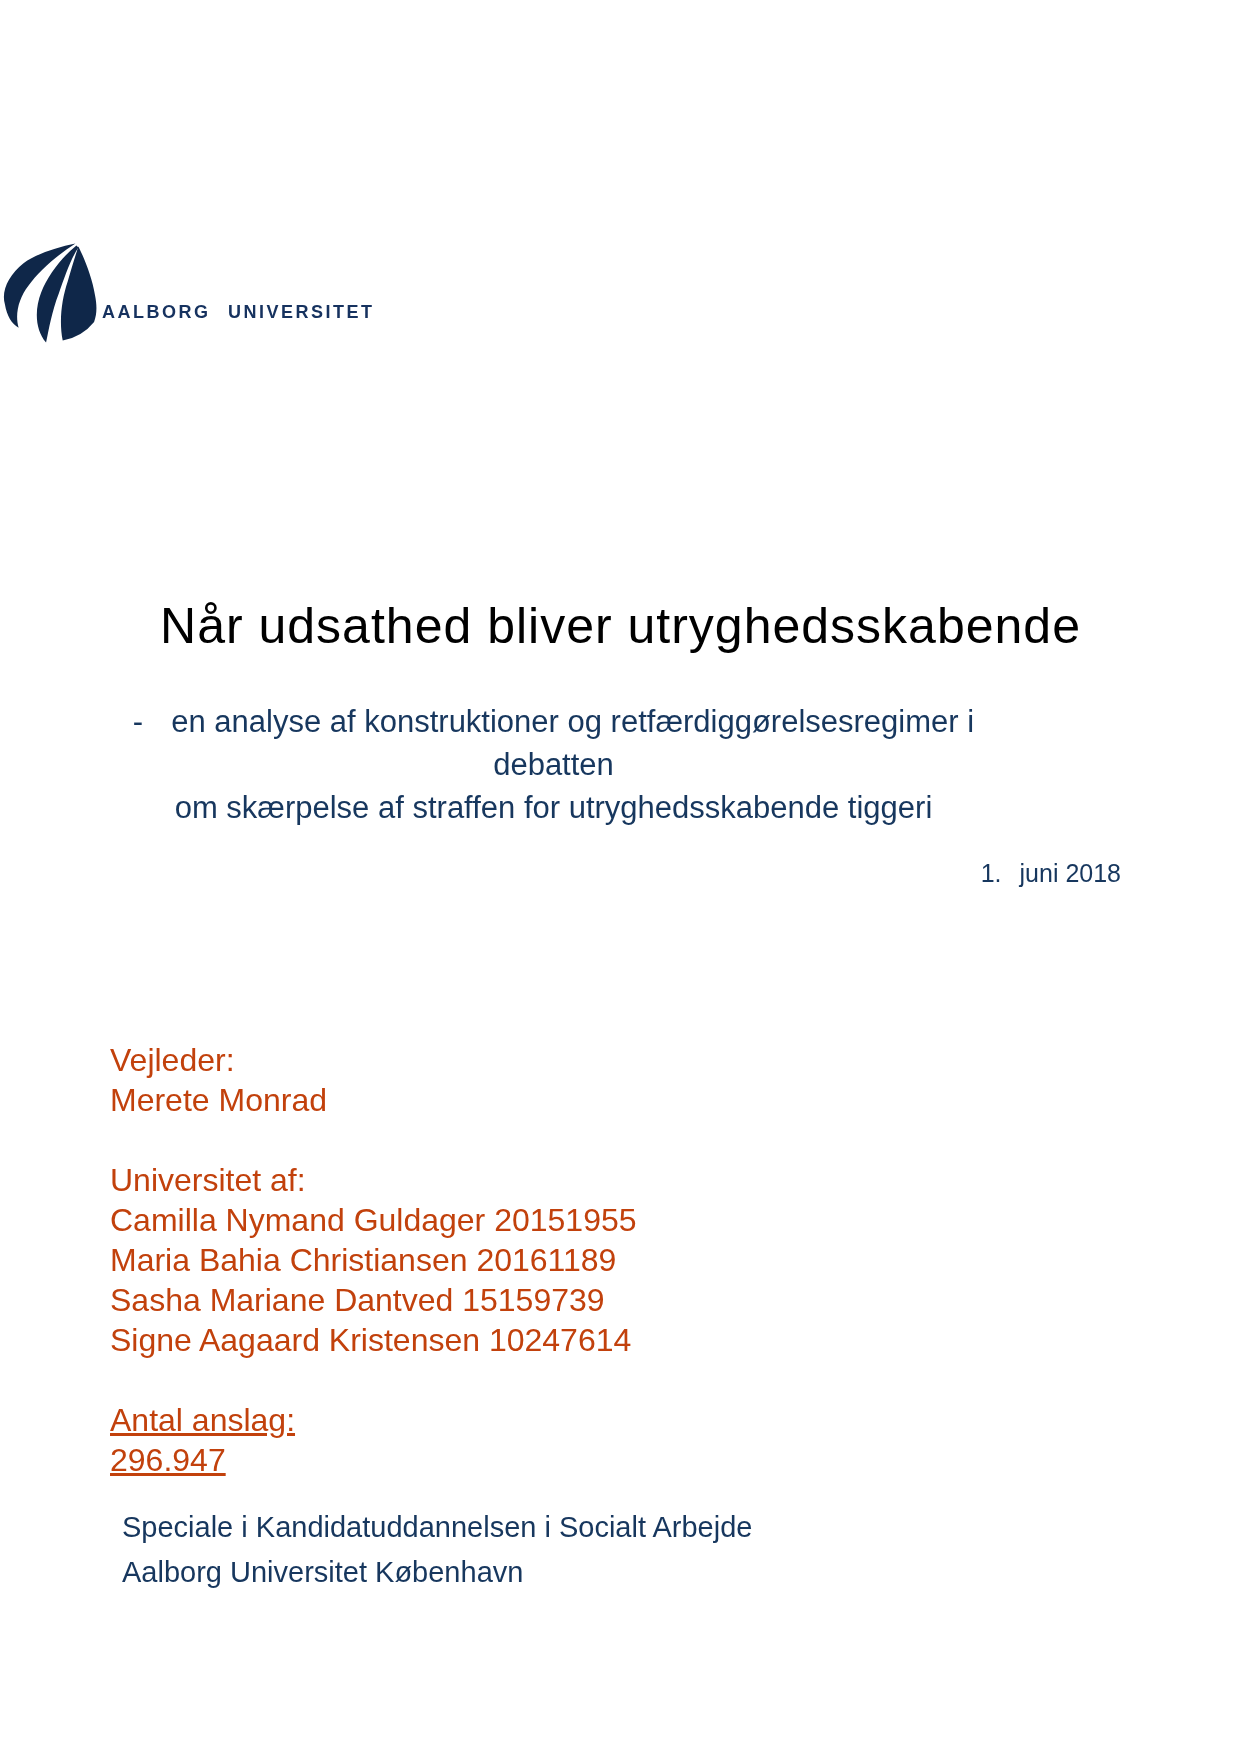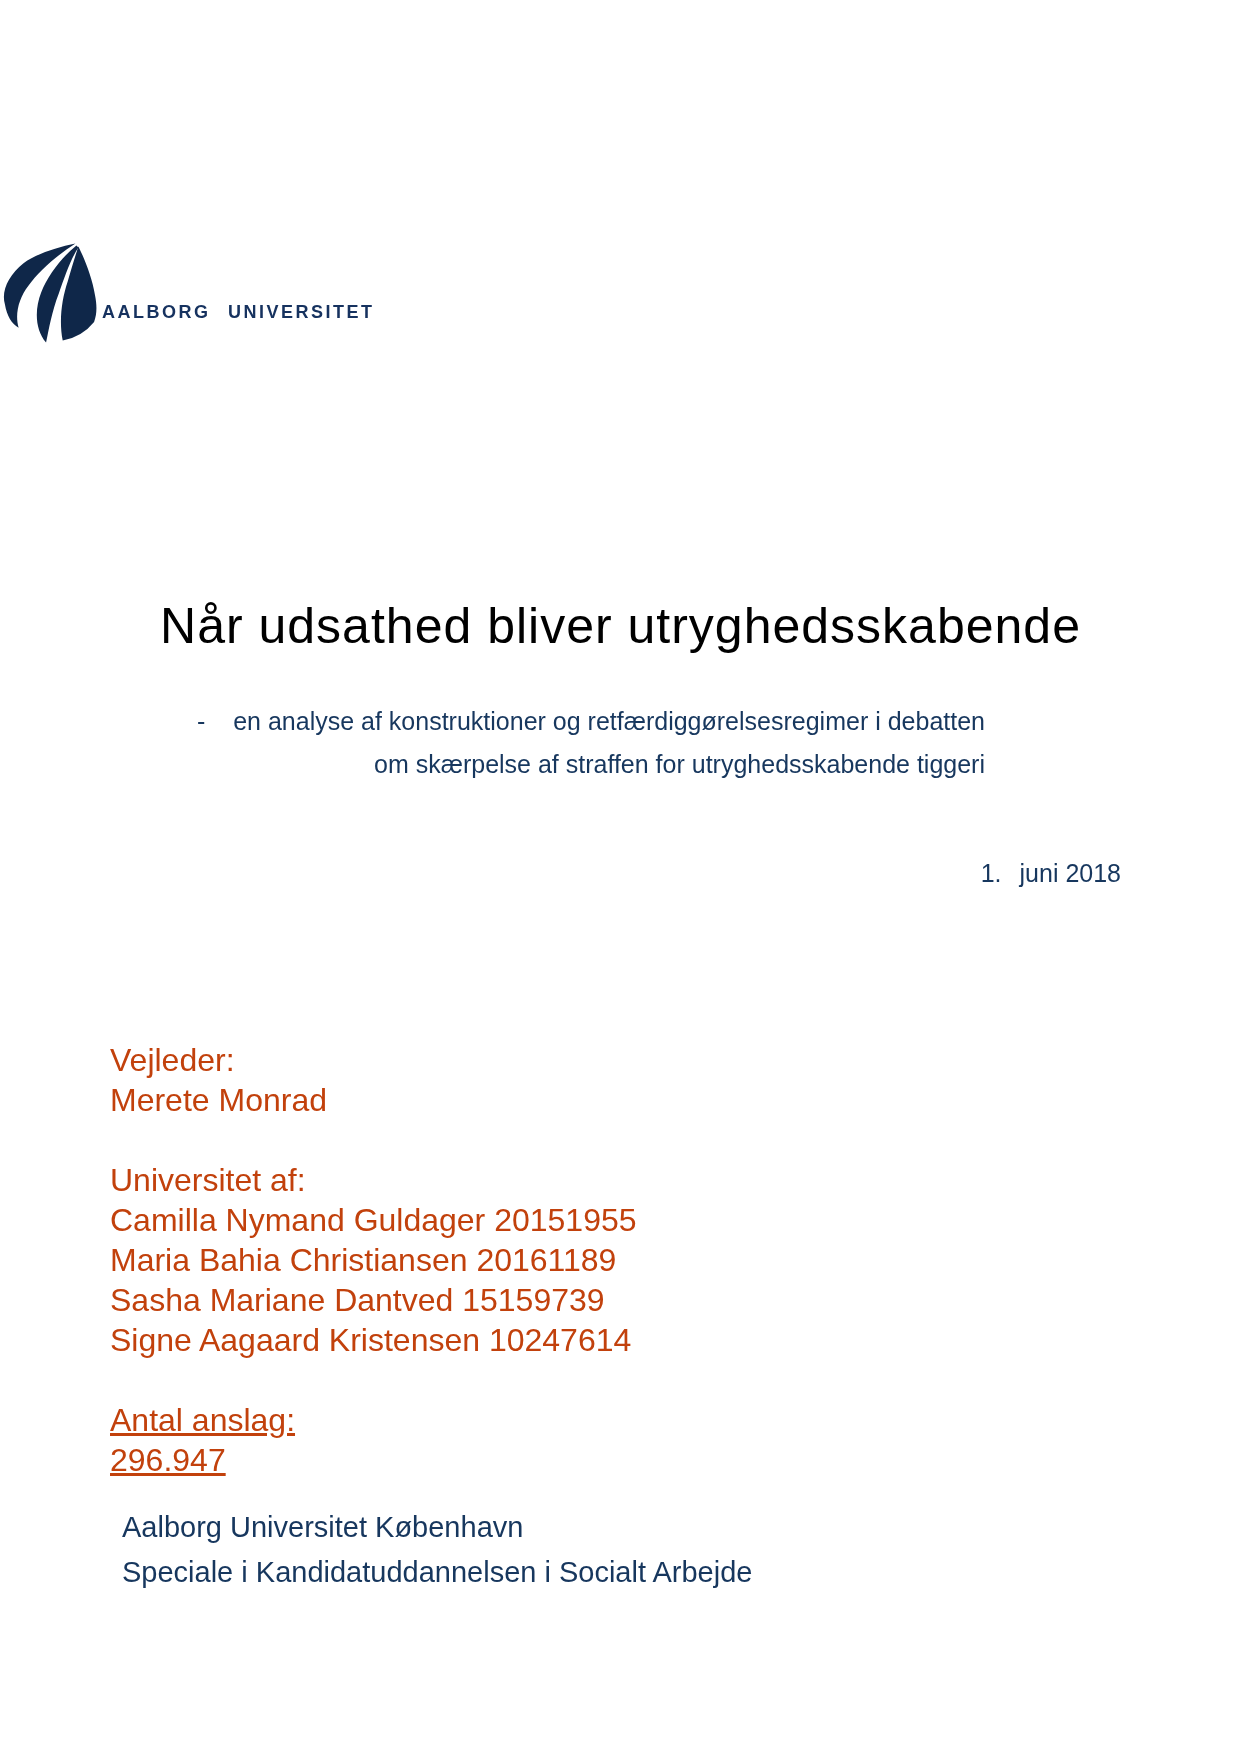--- a/index.html
+++ b/index.html
@@ -55,22 +55,22 @@
     color: #000000;
     white-space: nowrap;
   }
 
   
   .doc-subtitle {
     position: absolute;
     top: 700px;
     left: 122px;
     width: 863px;
-    text-align: right;
-    font-size: 25px;
+    text-align: center;
+    font-size: 31px;
     line-height: 43px;
     color: #17375e;
   }
   .doc-subtitle .dash {
     display: inline-block;
     margin-right: 28px;
   }
 
   
   .doc-date {
@@ -172,17 +172,17 @@
     </div>
 
     <div class="group">
       <div>Antal anslag:</div>
       <div>296.947</div>
     </div>
 
   </div>
 
   <div class="footer">
+    <div>Speciale i Kandidatuddannelsen i Socialt Arbejde</div>
     <div>Aalborg Universitet København</div>
-    <div>Speciale i Kandidatuddannelsen i Socialt Arbejde</div>
   </div>
 
 </div>
 
 </body></html>

